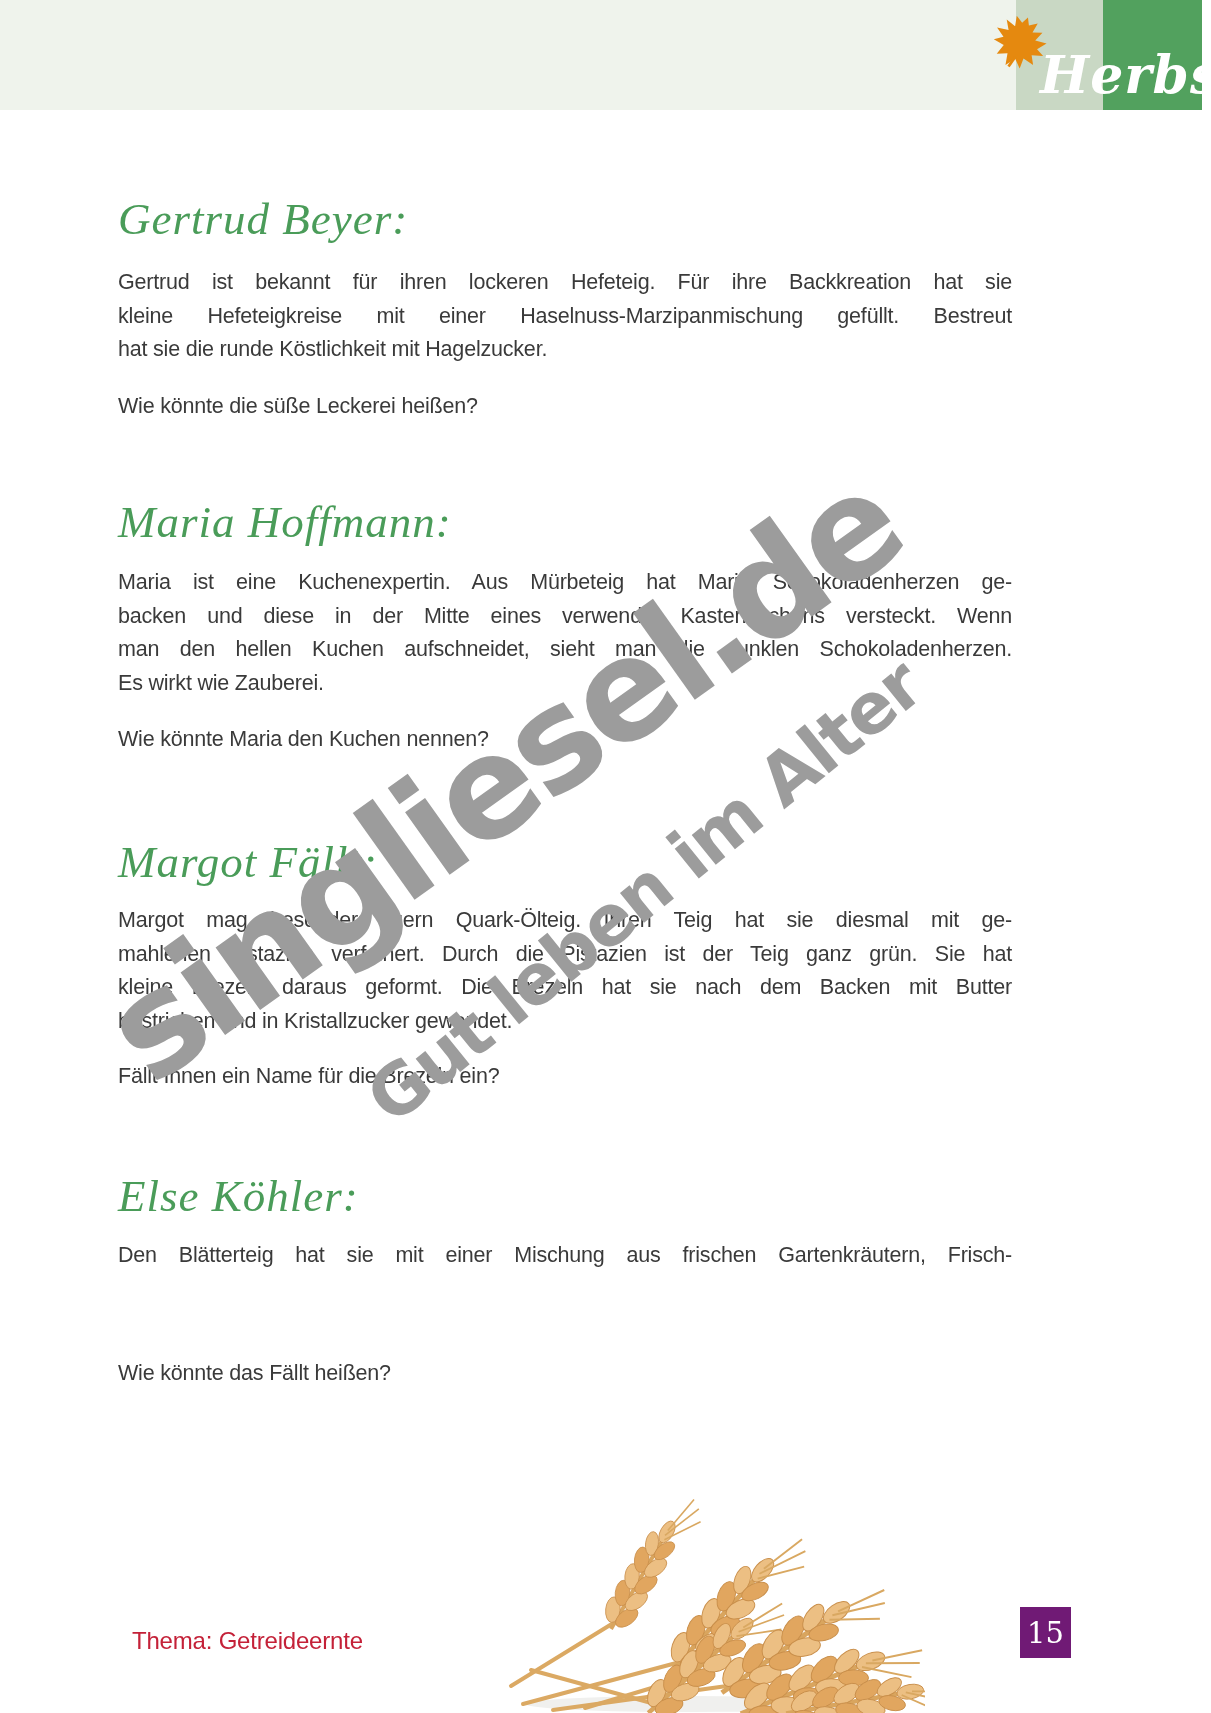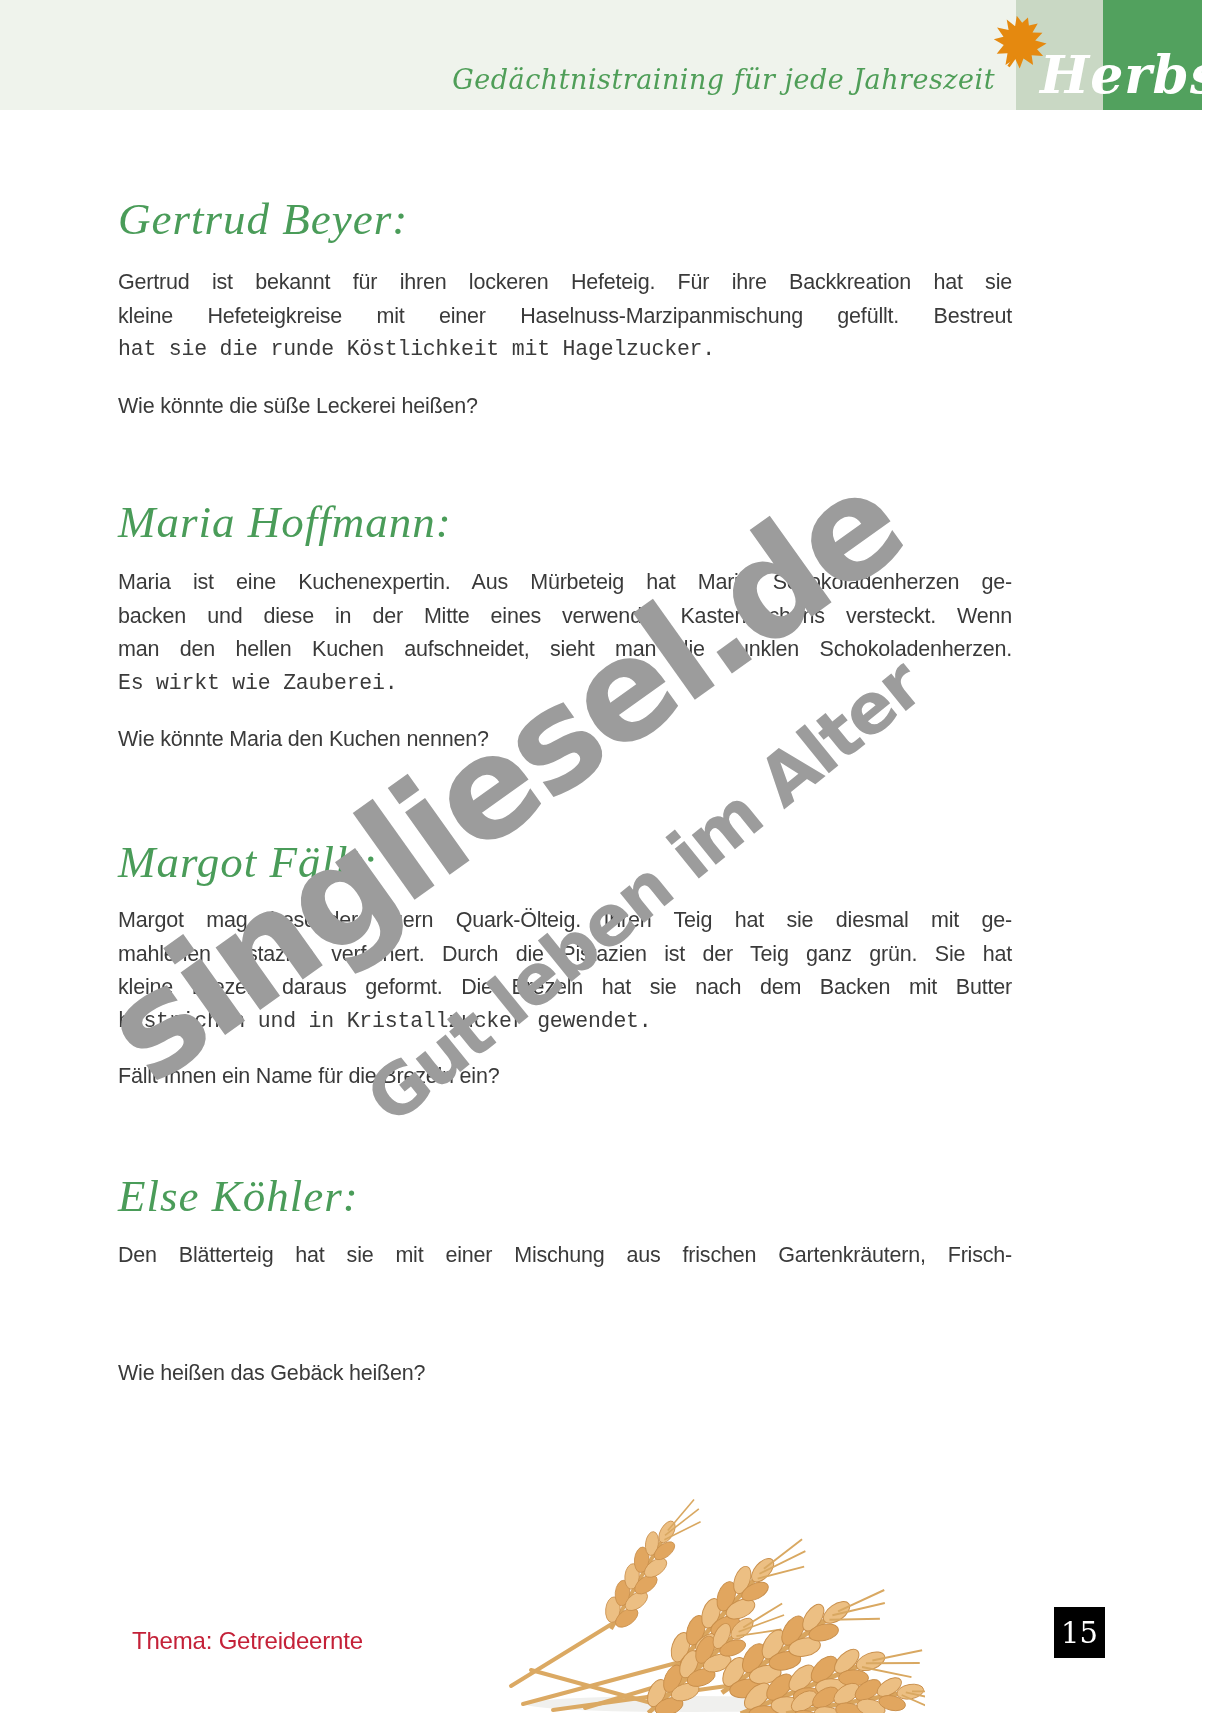--- a/index.html
+++ b/index.html
@@ -38,21 +38,21 @@
     font-family:Liberation Serif, serif; font-style:italic;
     font-size:45px; color:#4a9c59; letter-spacing:1px;
     white-space:nowrap;
   }
   .para { position:absolute; left:118px; width:894px; }
   .para .ln {
     font-size:21.5px; line-height:33.5px; letter-spacing:-0.2px;
     text-align:justify; text-align-last:justify;
     color:#3a3a3a;
   }
-  .para .ln.last { text-align-last:left;font-family:Liberation Mono, monospace; }
+  .para .ln.last { text-align-last:left; }
   .question {
     position:absolute; left:118px; width:894px;
     font-size:21.5px; line-height:33.5px; letter-spacing:-0.2px;
     color:#3a3a3a; white-space:nowrap;
   }
 
   
   .wm-main {
     position:absolute; left:168px; top:958px; height:152px;
     font-family:"DejaVu Sans", sans-serif; font-weight:bold;
@@ -69,37 +69,36 @@
     transform:rotate(-39deg); transform-origin:0 100%;
     z-index:5; pointer-events:none;
   }
 
   
   .theme {
     position:absolute; left:132px; top:1627px;
     font-size:24px; letter-spacing:-0.2px; color:#c42138; white-space:nowrap;
   }
   .page-badge {
-    position:absolute; left:1054px; top:1607px; width:51px; height:51px;
-    background:#000000; color:#ffffff;
+    position:absolute; left:1020px; top:1607px; width:51px; height:51px;
+    background:#701a75; color:#ffffff;
     font-family:"DejaVu Serif", serif; font-size:29px;
     display:flex; align-items:center; justify-content:center;
   }
   .wheat { position:absolute; left:495px; top:1472px; }
 </style>
 </head>
 <body>
 
 <div class="page">
 
   <div class="band band-light"></div>
   <div class="band band-mid"></div>
   <div class="band band-dark"></div>
 
-  <div class="tagline">Gedächtnistraining für jede Jahreszeit</div>
 
   <svg class="leaf" viewBox="0 0 100 100">
     <g transform="rotate(18 50 50)">
       <path fill="#e5890f" d="M50 4 L56 17 L70 9 L66 27 L83 22 L75 39 L96 38 L83 53 L97 61 L77 66 L85 82 L65 76 L64 95 L51 81 L38 97 L35 76 L17 83 L24 64 L4 60 L19 50 L3 38 L24 36 L15 19 L33 26 L30 7 L43 16 Z"></path>
       <path stroke="#e5890f" stroke-width="5" d="M50 78 L44 98"></path>
     </g>
   </svg>
 
   <div class="season">Herbst</div>
 
@@ -126,21 +125,21 @@
     <div class="ln">mahlenen Pistazien verfeinert. Durch die Pistazien ist der Teig ganz grün. Sie hat</div>
     <div class="ln">kleine Brezeln daraus geformt. Die Brezeln hat sie nach dem Backen mit Butter</div>
     <div class="ln last">bestrichen und in Kristallzucker gewendet.</div>
   </div>
   <div class="question" style="top:1060px">Fällt Ihnen ein Name für die Brezeln ein?</div>
 
   <div class="heading" style="top:1170px">Else Köhler:</div>
   <div class="para" style="top:1239px">
     <div class="ln">Den Blätterteig hat sie mit einer Mischung aus frischen Gartenkräutern, Frisch-</div>
   </div>
-  <div class="question" style="top:1357px">Wie heißen das Gebäck heißen?</div>
+  <div class="question" style="top:1357px">Wie könnte das Fällt heißen?</div>
 
   <div class="wm-main">singliesel.de</div>
   <div class="wm-sub">Gut leben im Alter</div>
 
   <svg class="wheat" width="430" height="241" viewBox="0 0 430 241">
     <defs>
       <g id="ear">
         <line x1="0" y1="10" x2="0" y2="-138" stroke="#d9a55e" stroke-width="5"></line>
 
         <g stroke="#c98f4b" stroke-width="1">

